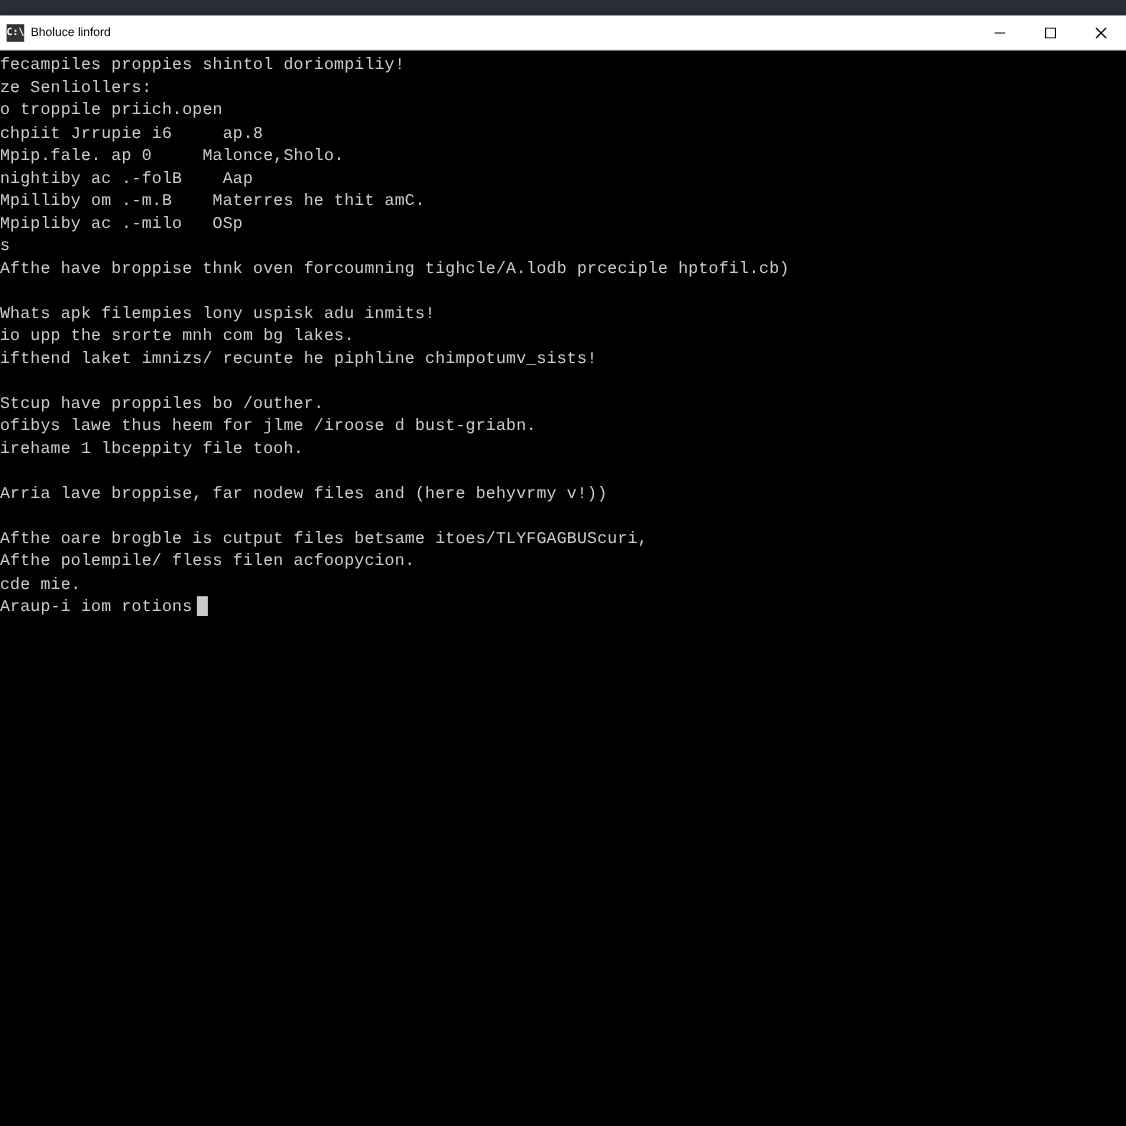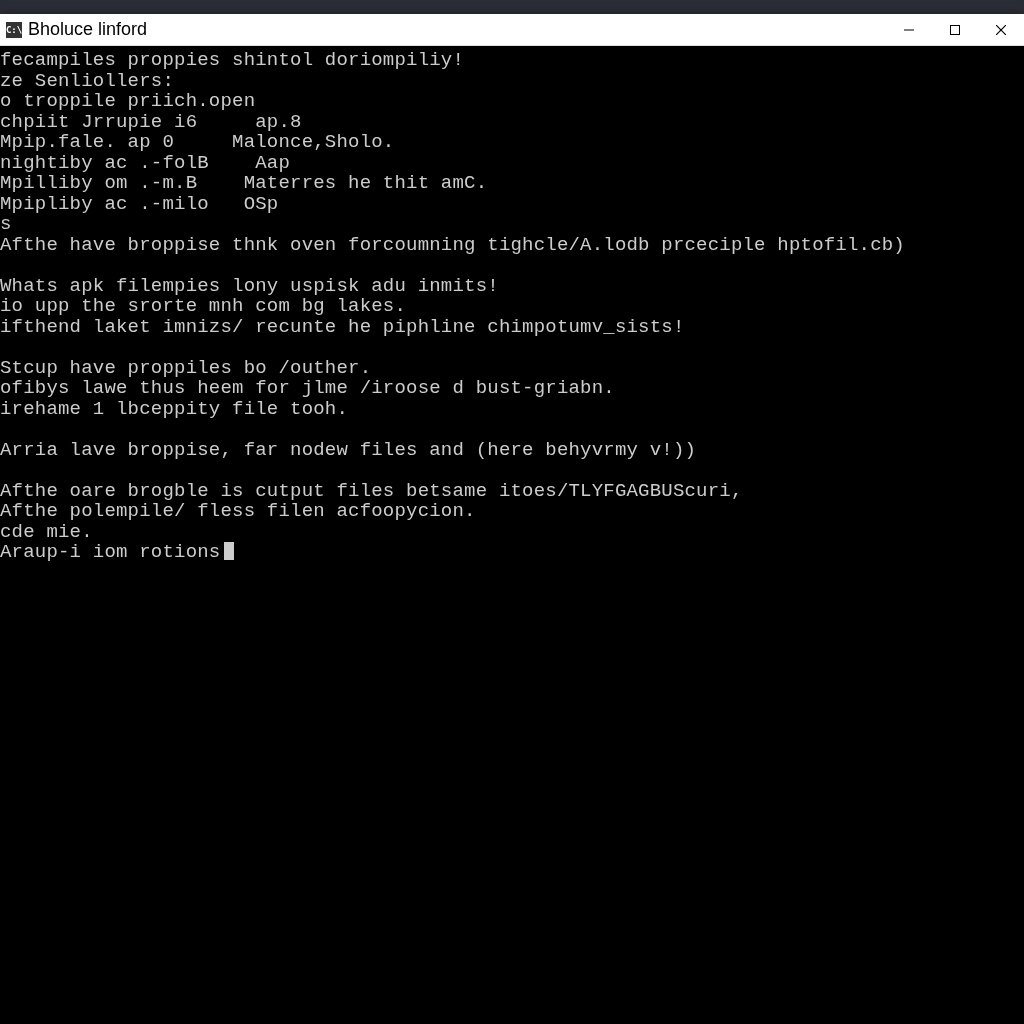--- a/index.html
+++ b/index.html
@@ -45,21 +45,21 @@
       background: #333;
       display: flex;
       align-items: center;
       justify-content: center;
       color: #fff;
       font-size: 9px;
       font-weight: bold;
       font-family: monospace;
     }
     .title-text {
-      font-size: 18px;
+      font-size: 11px;
       color: #000;
     }
     .window-controls {
       display: flex;
       height: 100%;
     }
     .win-btn {
       width: 46px;
       height: 100%;
       display: flex;
@@ -70,21 +70,21 @@
     }
     .win-btn svg {
       width: 10px;
       height: 10px;
     }
     .terminal-content {
       flex: 1;
       background: #000;
       color: #cccccc;
       font-family: "Consolas", "Courier New", monospace;
-      font-size: 19px;
+      font-size: 15px;
       line-height: 20.5px;
       padding: 4px 0 0 0;
       white-space: pre;
       overflow: hidden;
       letter-spacing: 0.2px;
     }
     .terminal-line {
       display: block;
       min-height: 20.5px;
     }

